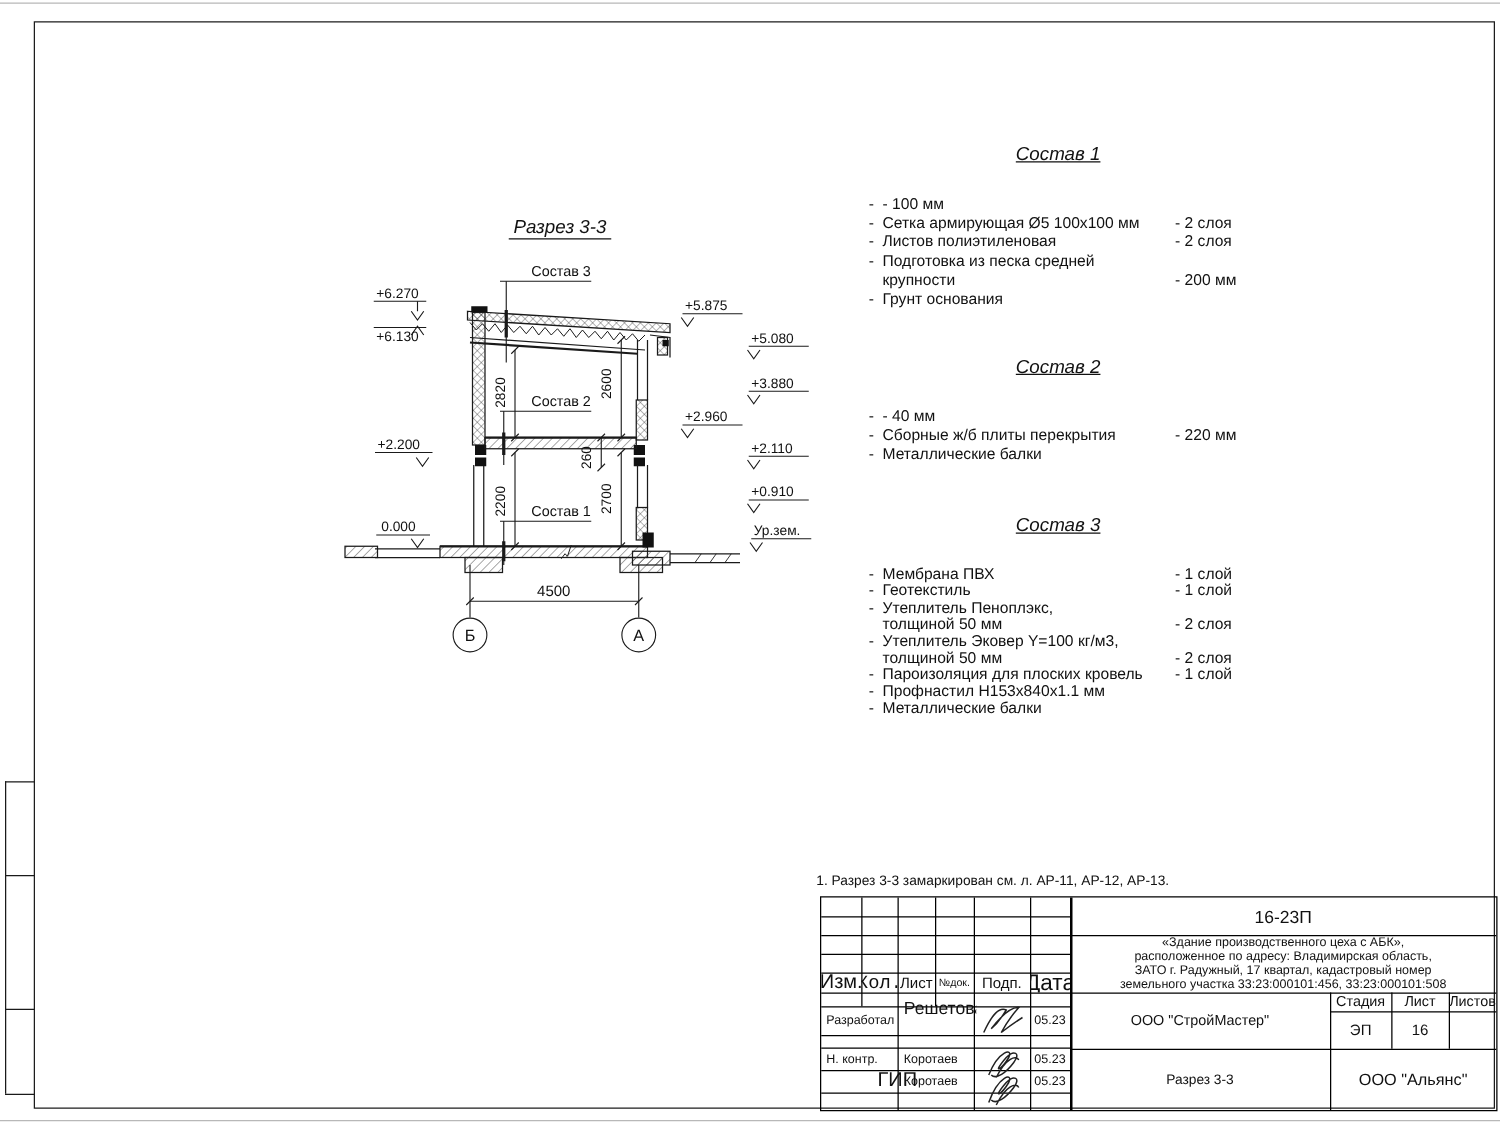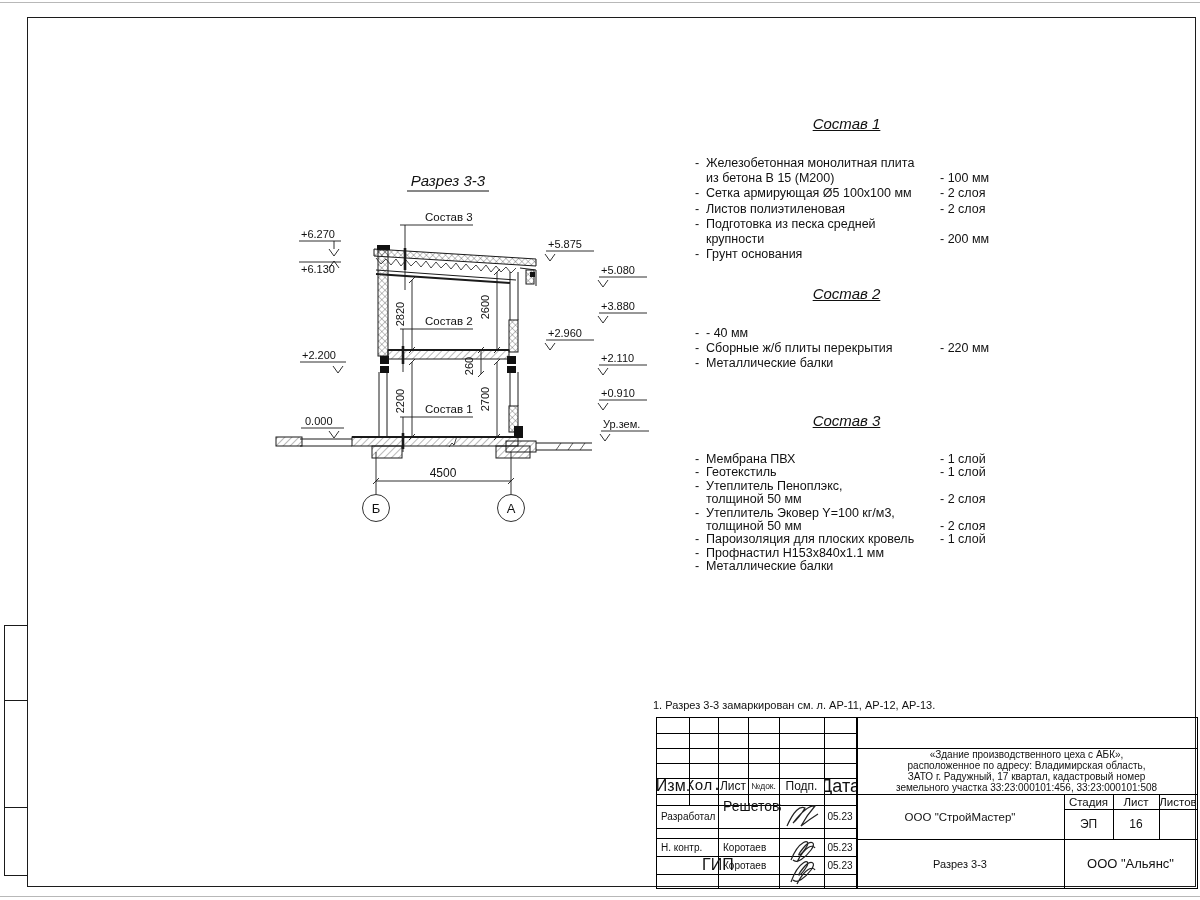--- a/index.html
+++ b/index.html
@@ -198,21 +198,20 @@
   <text x="443" y="477" font-size="12" text-anchor="middle">4500</text>
   <text x="376" y="513" font-size="13" text-anchor="middle">Б</text>
   <text x="511" y="513" font-size="13" text-anchor="middle">А</text>
 </svg>
 
 <div class="spec" style="left:695px;top:115px;">
   <div class="spec-title">Состав 1</div>
   <div class="spec-items">
       <div class="spec-item">
         <span class="dash">-</span>
-        <span class="lines">Железобетонная  монолитная плита<br>из бетона В 15 (М200)</span>
         <span class="val">- 100 мм</span>
       </div>
       <div class="spec-item">
         <span class="dash">-</span>
         <span class="lines">Сетка армирующая Ø5 100х100 мм</span>
         <span class="val">- 2 слоя</span>
       </div>
       <div class="spec-item">
         <span class="dash">-</span>
         <span class="lines">Листов полиэтиленовая</span>
@@ -338,20 +337,21 @@
   <div class="tb-text" style="left:167px;top:138px;width:32px;height:18px;font-size:10px;">05.23</div>
 
   <svg viewBox="0 0 45 92" style="position:absolute;left:122px;top:78px;width:45px;height:92px;">
     <g stroke="#222" stroke-width="1.2" fill="none">
       <path d="M8,30 Q18,8 26,12 Q20,22 14,27 Q28,9 36,10 Q28,19 22,30 Q31,23 39,18"></path>
       <path d="M12,64 C20,44 32,42 28,50 C22,60 14,64 26,50 C32,44 38,46 32,54 C26,62 18,68 14,64 M18,66 C26,50 34,48 36,52"></path>
       <path d="M12,86 C20,64 32,62 28,70 C22,80 14,84 26,70 C32,64 38,66 32,74 C26,82 18,88 14,84 M18,88 C26,72 34,70 36,74"></path>
     </g>
   </svg>
 
+  <div class="tb-text" style="left:199px;top:0;width:341px;height:30px;font-size:14px;">16-23П</div>
   <div class="tb-text" style="left:199px;top:30px;width:341px;height:46px;font-size:10px;line-height:11px;flex-direction:column;">
     <div>«Здание производственного цеха с АБК»,</div>
     <div>расположенное по адресу: Владимирская область,</div>
     <div>ЗАТО г. Радужный, 17 квартал, кадастровый номер</div>
     <div>земельного участка 33:23:000101:456, 33:23:000101:508</div>
   </div>
   <div class="tb-text" style="left:199px;top:76px;width:208px;height:45px;font-size:11.5px;">ООО "СтройМастер"</div>
   <div class="tb-text" style="left:407px;top:76px;width:49px;height:15px;font-size:11.5px;">Стадия</div>
   <div class="tb-text" style="left:456px;top:76px;width:46px;height:15px;font-size:11.5px;">Лист</div>
   <div class="tb-text" style="left:502px;top:76px;width:38px;height:15px;font-size:11.5px;">Листов</div>

